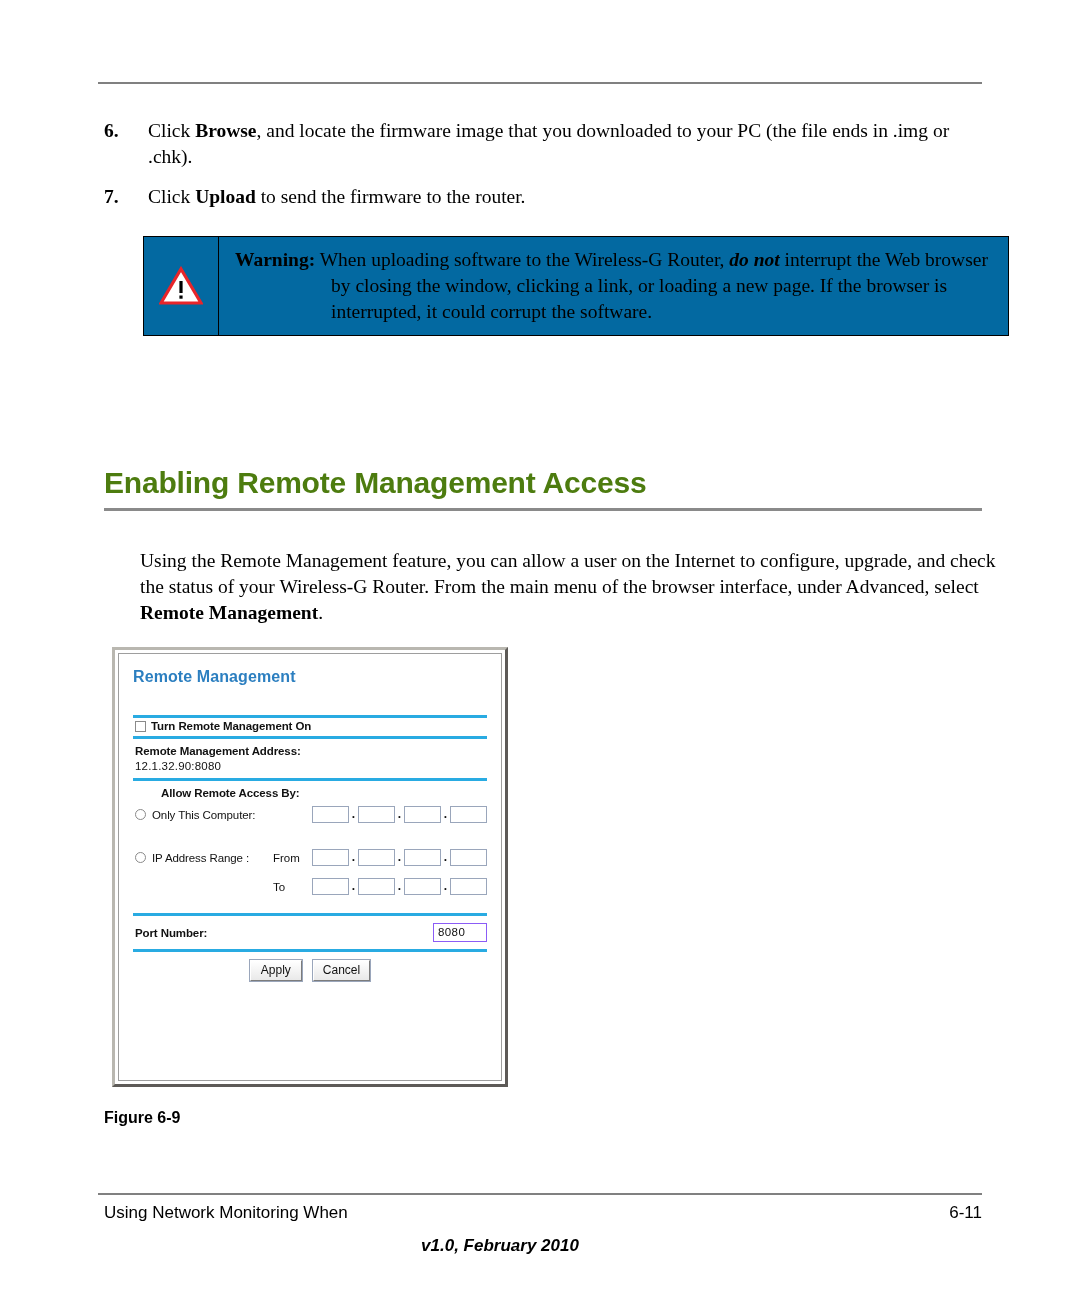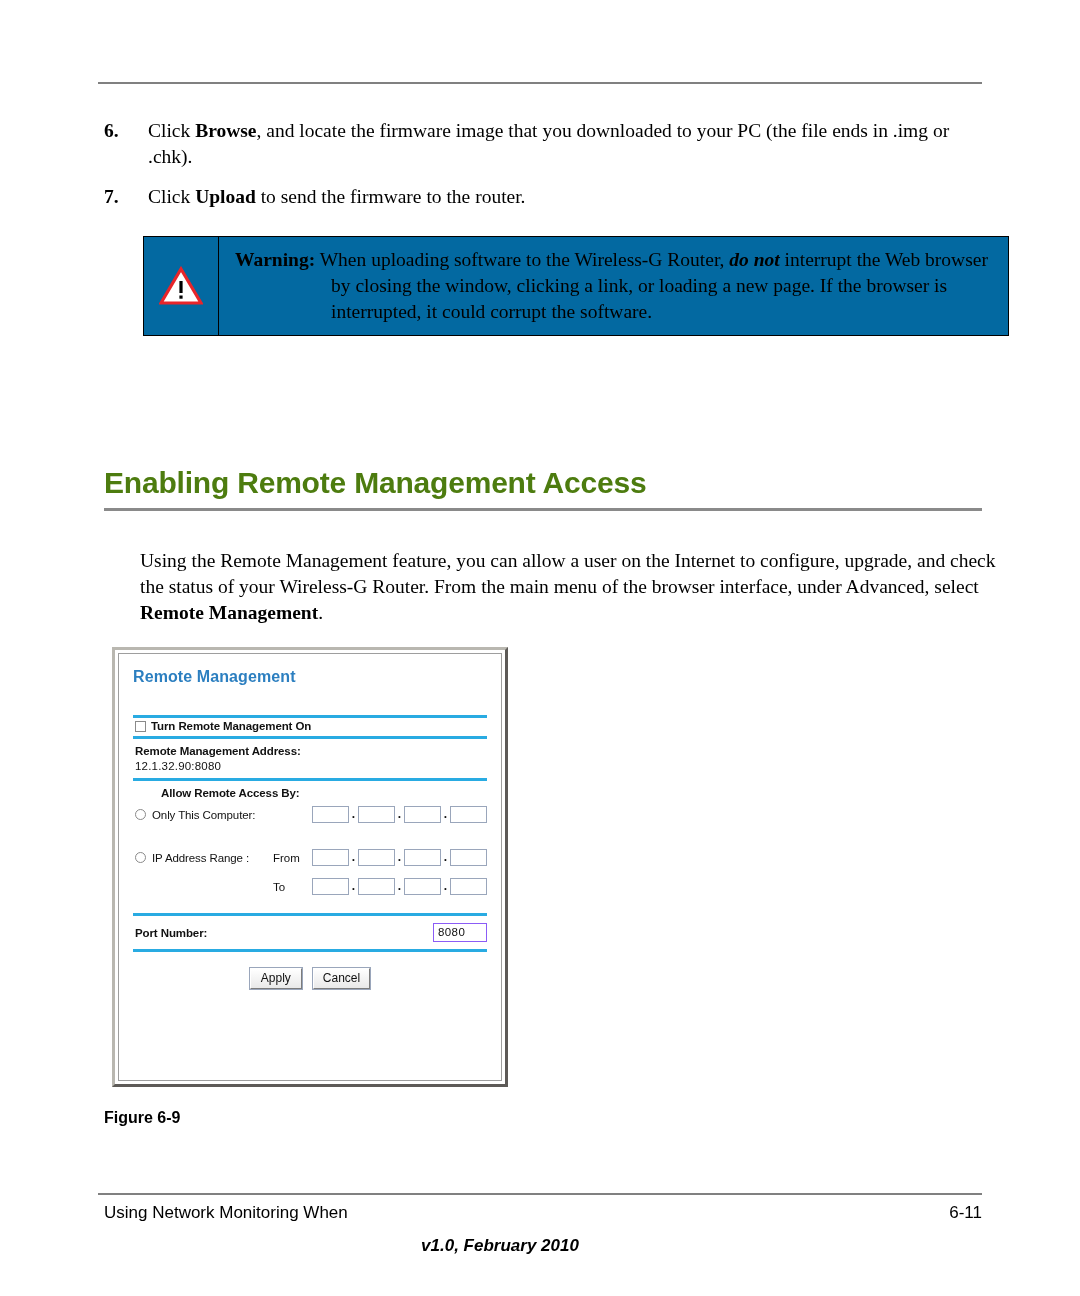--- a/index.html
+++ b/index.html
@@ -298,21 +298,21 @@
     line-height: 17px;
     padding-left: 4px;
     color: #111;
     letter-spacing: 0.4px;
   }
 
   .btn-row {
     display: flex;
     justify-content: center;
     gap: 11px;
-    padding-top: 16px;
+    padding-top: 8px;
   }
   .btn {
     min-width: 52px;
     padding: 2px 9px 3px 9px;
     text-align: center;
     font-family: "Liberation Sans", "DejaVu Sans", sans-serif;
     font-size: 12px;
     color: #111;
     background: linear-gradient(#ffffff, #e9e9e9);
     border-top: 1px solid #ffffff;

